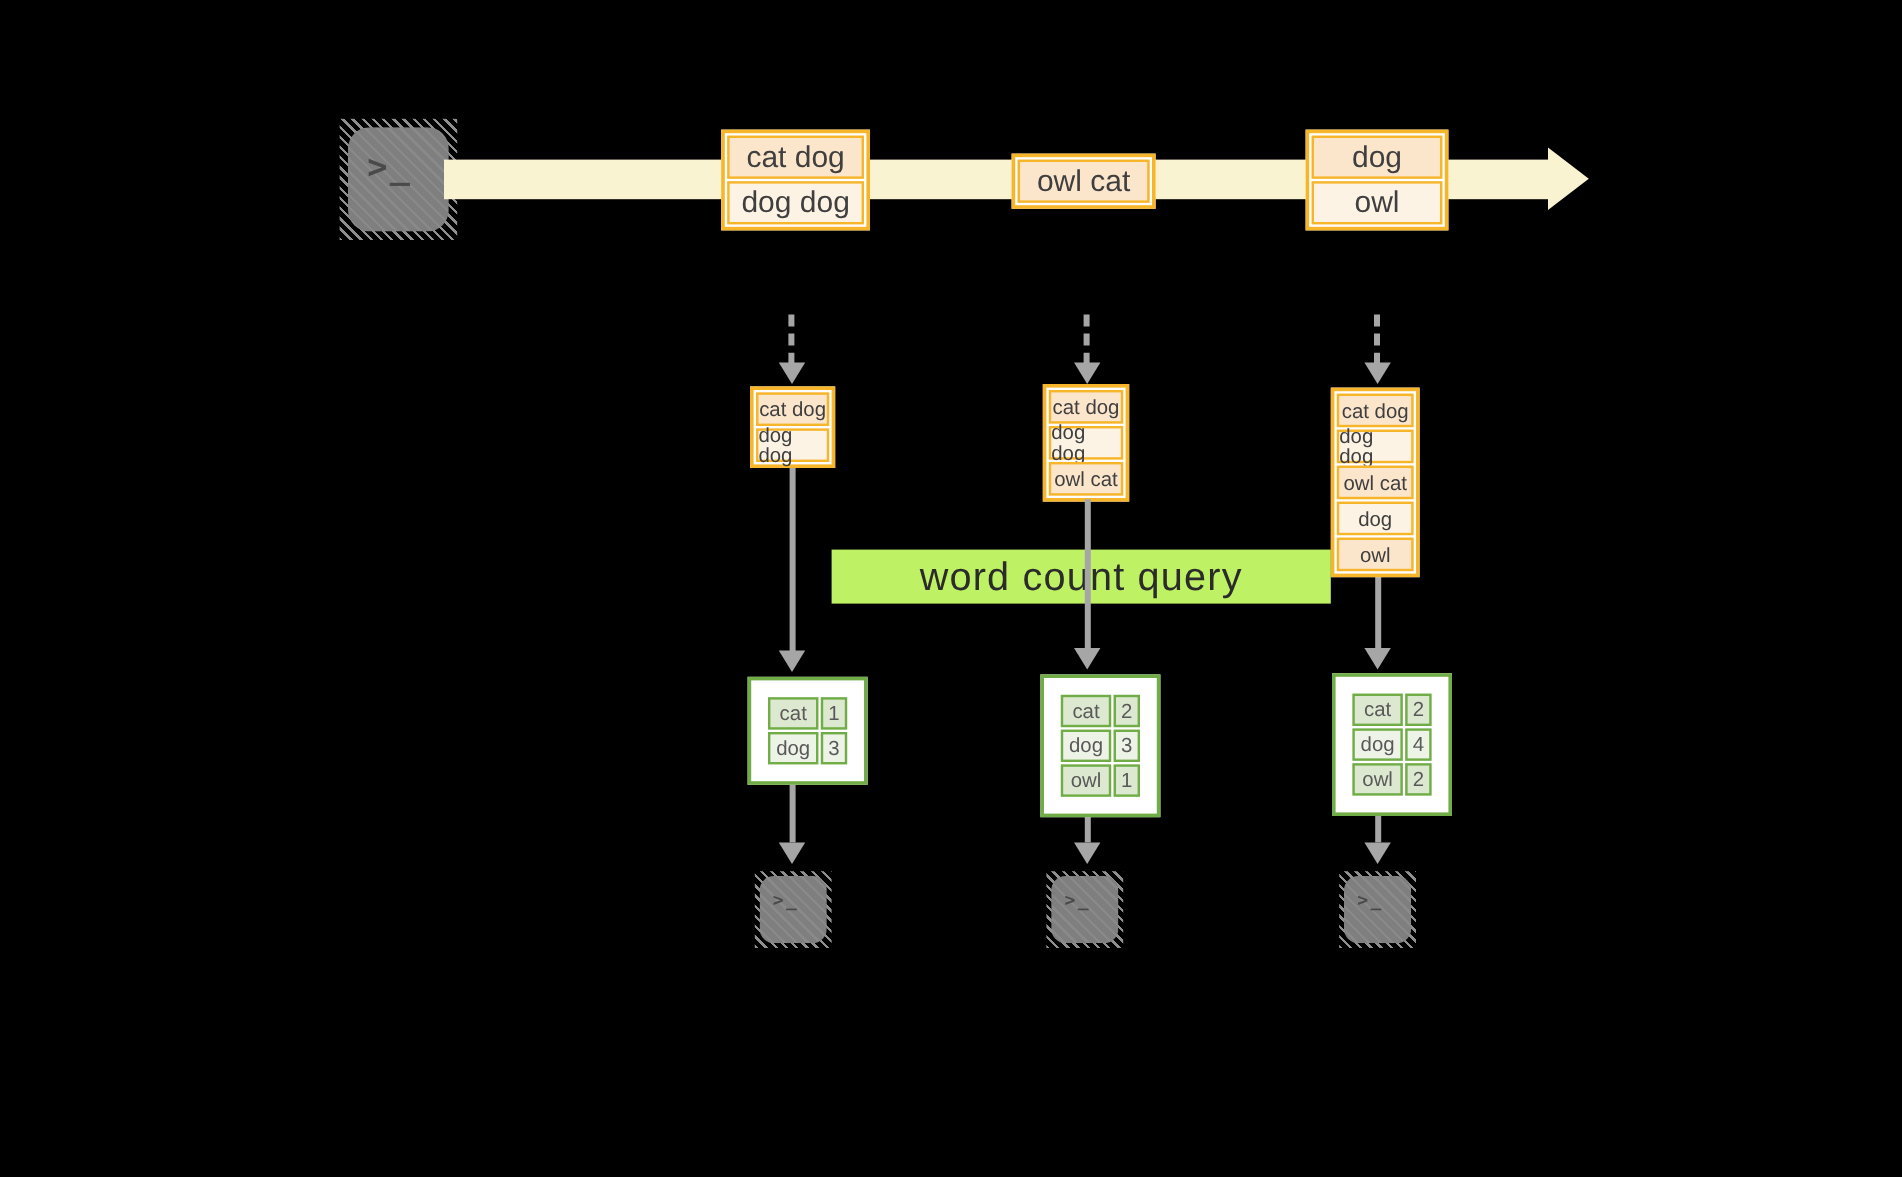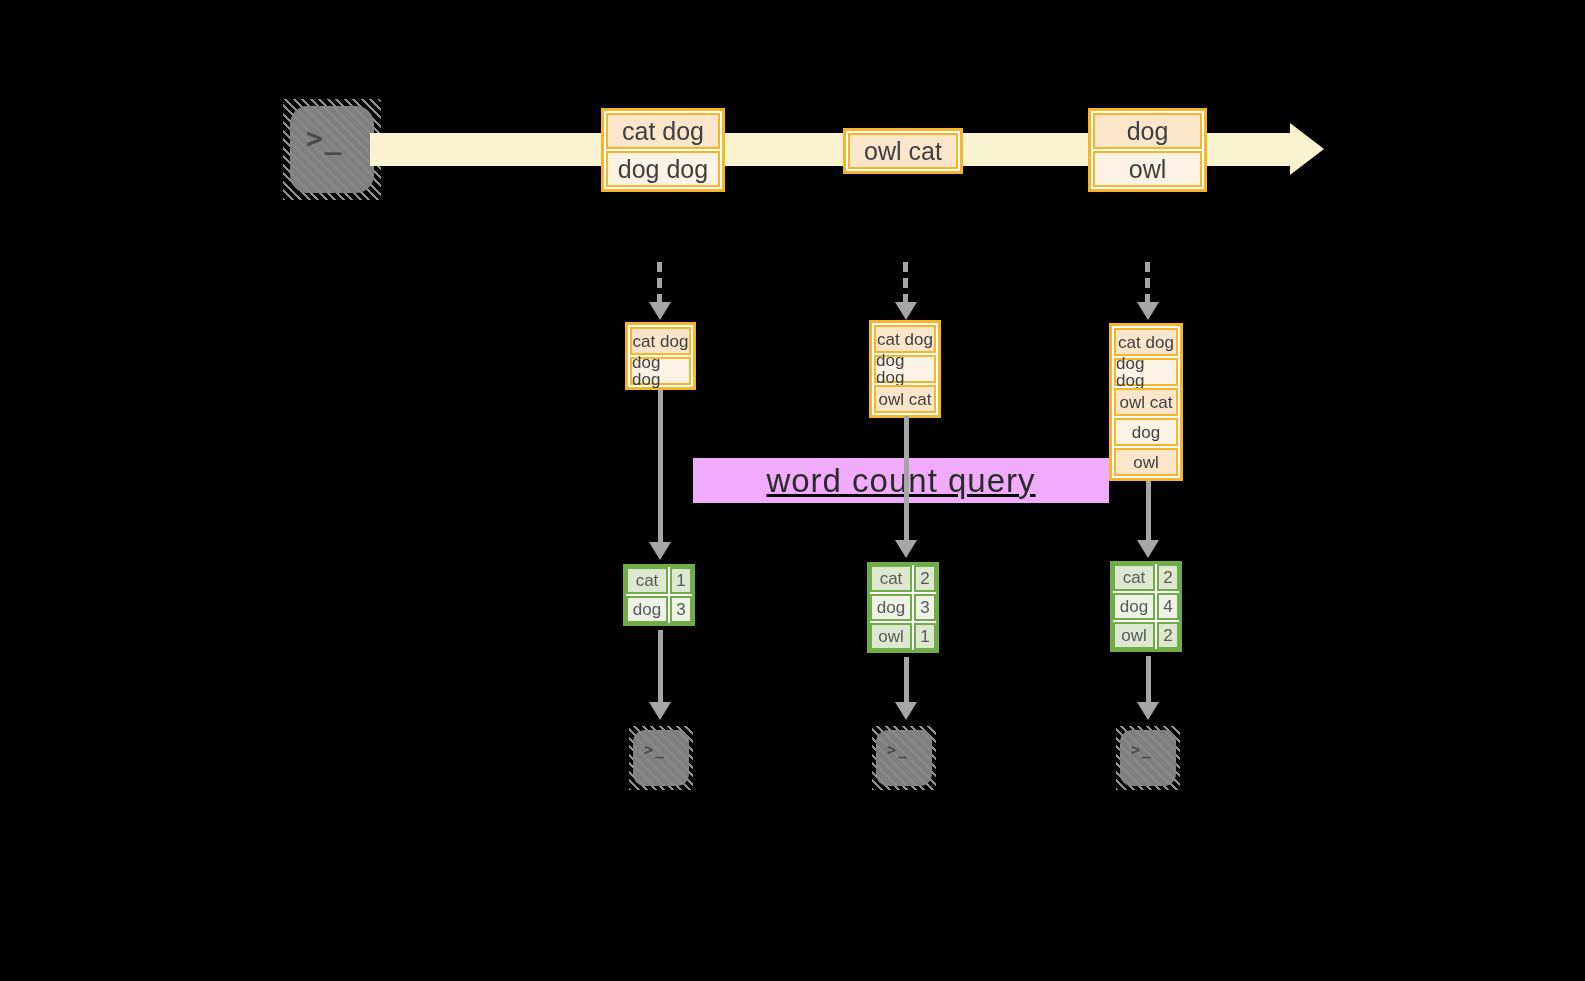--- a/index.html
+++ b/index.html
@@ -49,21 +49,21 @@
     display:flex;align-items:center;justify-content:center;
     color:var(--ink,#3F3F3F);font-size:17px;height:28px;line-height:1;
   }
   .orow:nth-child(odd){background:var(--peach-dark,#FBE5CB);}
   .orow:nth-child(even){background:var(--peach-light,#FDF3E4);}
   .obox.big .orow{height:36px;font-size:25px;}
   
   .gtable{
     position:absolute;box-sizing:border-box;
     background:#fff;border:3px solid var(--green,#70AD47);
-    padding:0;display:grid;grid-template-columns:42px 22px;gap:2px;
+    padding:14px;display:grid;grid-template-columns:42px 22px;gap:2px;
     z-index:3;
   }
   .gcell{
     box-sizing:border-box;border:2px solid var(--green,#70AD47);
     height:27px;display:flex;align-items:center;justify-content:center;
     font-size:17px;color:#595959;line-height:1;
   }
   .gdark{background:var(--green-dark,#DCE9D0);}
   .glight{background:var(--green-light,#EDF3E7);}
   
@@ -71,22 +71,22 @@
   .vline.over{z-index:6;}
   .vdash{position:absolute;width:0;border-left:5px dashed var(--arrow-gray,#A6A6A6);z-index:2;}
   .ahead{
     position:absolute;width:0;height:0;z-index:2;
     border-left:11px solid transparent;border-right:11px solid transparent;
     border-top:18px solid var(--arrow-gray,#A6A6A6);
   }
   
   .qlabel{
     position:absolute;left:693px;top:458px;width:416px;height:45px;
-    background:#f0abfc;z-index:5;
-    display:flex;align-items:center;justify-content:center;text-decoration:underline;
+    background:#bef264;z-index:5;
+    display:flex;align-items:center;justify-content:center;
   }
   .qlabel span{
     position:relative;z-index:7;
     font-size:33px;color:var(--label-ink,#2B2B2B);letter-spacing:1px;
   }
 </style>
 </head>
 <body>
 
 <div class="canvas">

